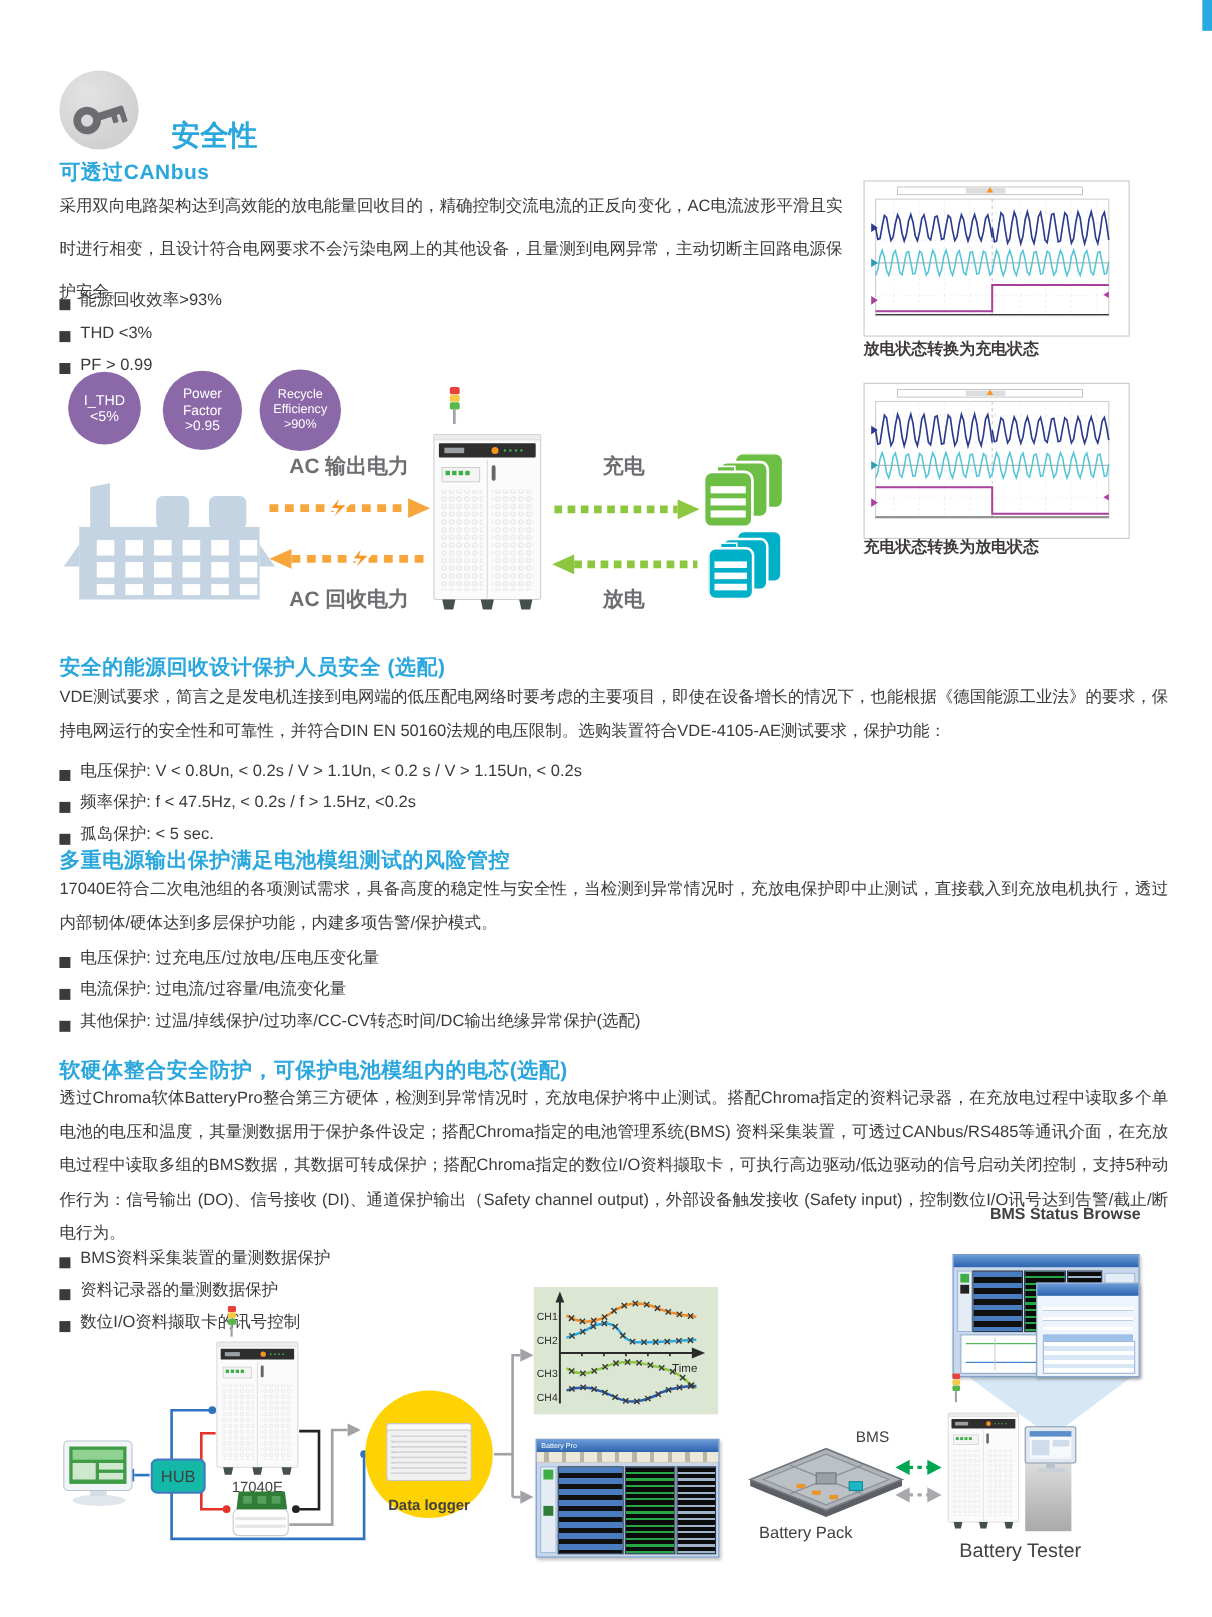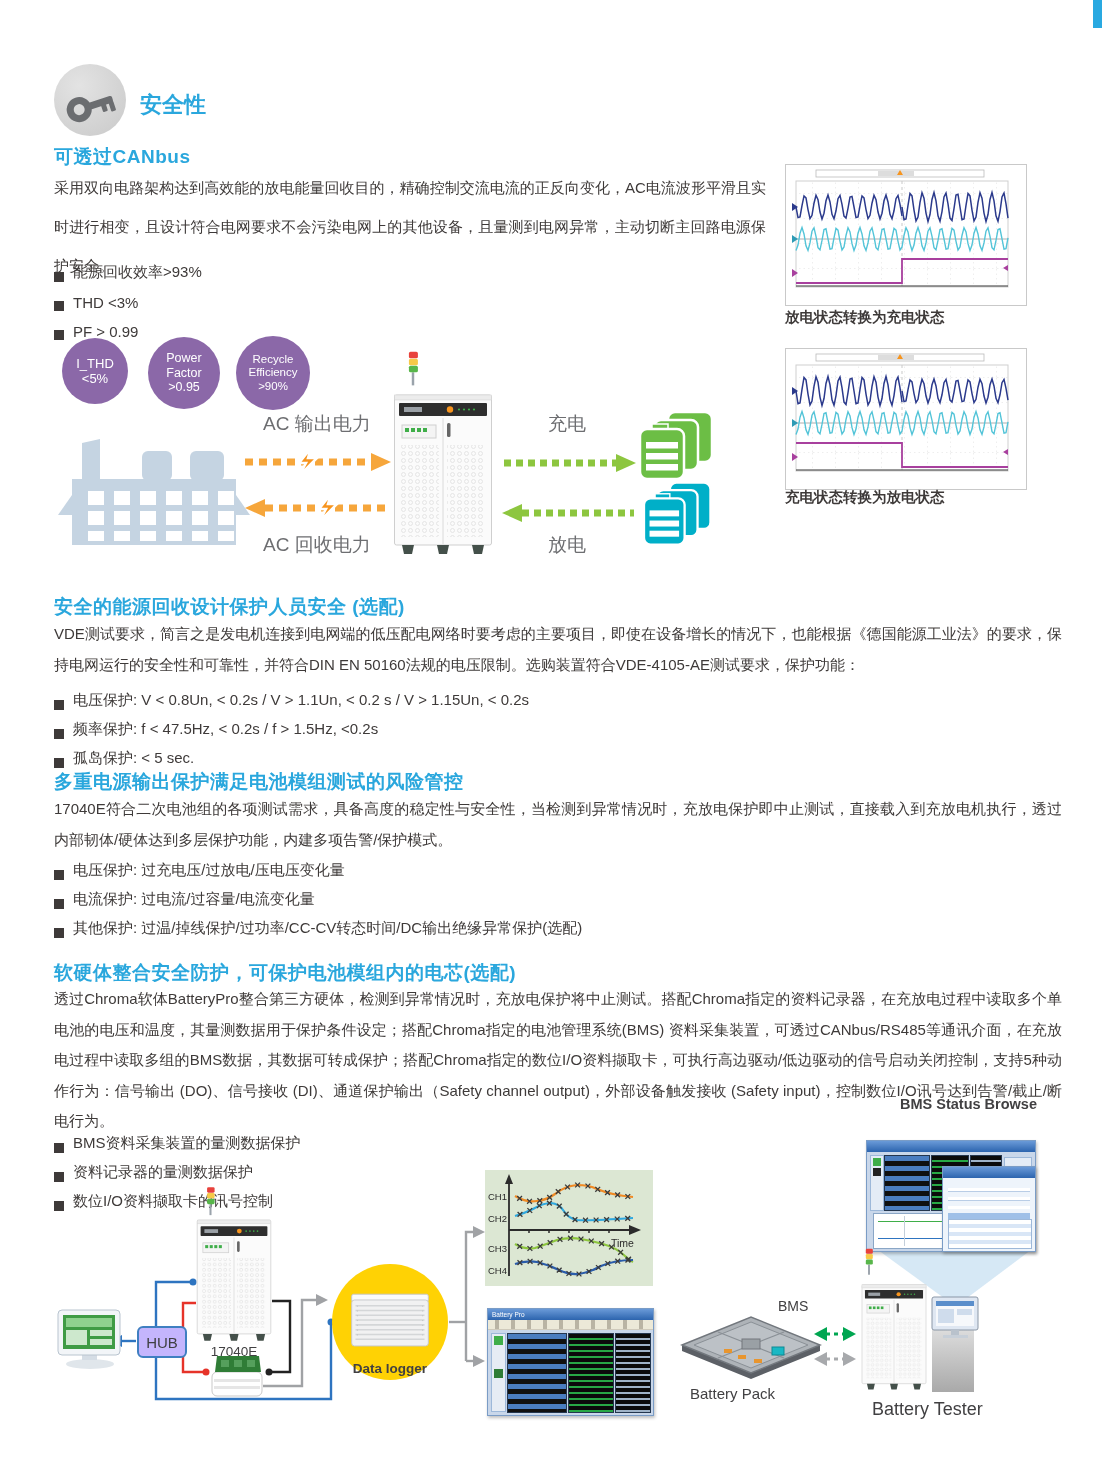--- a/index.html
+++ b/index.html
@@ -1,26 +1,26 @@
 <!DOCTYPE html>
 <html><head>
 <meta charset="utf-8">
 <style>
   html,body{margin:0;padding:0;}
   body{width:1102px;height:1470px;position:relative;background:#fff;
        font-family:"Liberation Sans","DejaVu Sans",sans-serif;color:#3e3a39;overflow:hidden;}
   .abs{position:absolute;}
-  h1.page-title{position:absolute;margin:0;font-size:22px;font-weight:700;color:#2aa7dd;}
+  h1.page-title{position:absolute;margin:16px;font-size:26px;font-weight:700;color:#2aa7dd;}
   h2.sec{position:absolute;margin:0;font-size:19px;font-weight:700;color:#2aa7dd;letter-spacing:.5px;}
   .para{position:absolute;font-size:15px;line-height:39px;text-align:justify;color:#3e3a39;}
   .bullets{position:absolute;}
   .bullet{height:29px;display:flex;align-items:flex-end;font-size:15px;color:#3e3a39;}
   .sq{width:10px;height:10px;background:#3e3a39;margin-right:9px;flex:none;}
   .caption{position:absolute;font-size:14.5px;font-weight:600;color:#3e3a39;}
-  .glabel{position:absolute;font-size:19px;color:#6d6e71;}
+  .glabel{position:absolute;font-size:19px;color:#6d6e71;font-weight:bold;}
   .dlabel{position:absolute;font-size:13.5px;color:#414042;}
   .pcircle{position:absolute;border-radius:50%;background:#8b68a8;color:#fff;
            display:flex;align-items:center;justify-content:center;text-align:center;
            white-space:pre-line;line-height:1.18;}
   .scope{position:absolute;width:232px;height:132px;border:1px solid #c9c9c9;background:#fff;padding:4px;}
   .icon-circle{position:absolute;width:72px;height:72px;border-radius:50%;
                background:radial-gradient(circle at 35% 30%,#e3e3e3,#c9c9c9);}
   .corner-tab{position:absolute;right:0;top:0;width:9px;height:28px;background:#29a9e1;}
   
   .win{position:absolute;border:1px solid #7a9cc6;background:#c9d7ea;box-shadow:1px 2px 3px rgba(0,0,0,.25);}
@@ -332,21 +332,21 @@
   <rect x="30" y="44" width="15" height="8" fill="#d5dde5"></rect>
   <rect x="6" y="2" width="62" height="45" rx="4" fill="#f2f5f8" stroke="#b9c4cf"></rect>
   <rect x="11" y="7" width="52" height="34" fill="#3f9b45"></rect>
   <rect x="14" y="10" width="46" height="9" fill="#8fd18f"></rect>
   <rect x="14" y="22" width="21" height="15" fill="#cde8cd"></rect>
   <rect x="38" y="22" width="22" height="6" fill="#cde8cd"></rect>
   <rect x="38" y="31" width="22" height="6" fill="#cde8cd"></rect>
 </svg>
 
 <div class="abs" style="left:137px;top:1326px;width:46px;height:28px;border:2.5px solid #3f7fc1;border-radius:6px;
-     background:#c4b5fd;display:flex;align-items:center;justify-content:center;font-size:15px;color:#3f4043">HUB</div>
+     background:#14b8a6;display:flex;align-items:center;justify-content:center;font-size:15px;color:#3f4043">HUB</div>
 
 <svg class="abs" style="left:203px;top:1186px" width="15" height="31" viewBox="0 0 22 44">
     <use href="#tower"></use>
   </svg>
 <svg class="abs" style="left:196px;top:1214px" width="76" height="129" viewBox="0 0 100 170">
     <use href="#cab"></use>
   </svg>
 <div class="dlabel" style="left:196px;top:1344px;width:76px;text-align:center">17040E</div>
 
 <svg class="abs" style="left:210px;top:1352px" width="56" height="48" viewBox="0 0 56 48">

